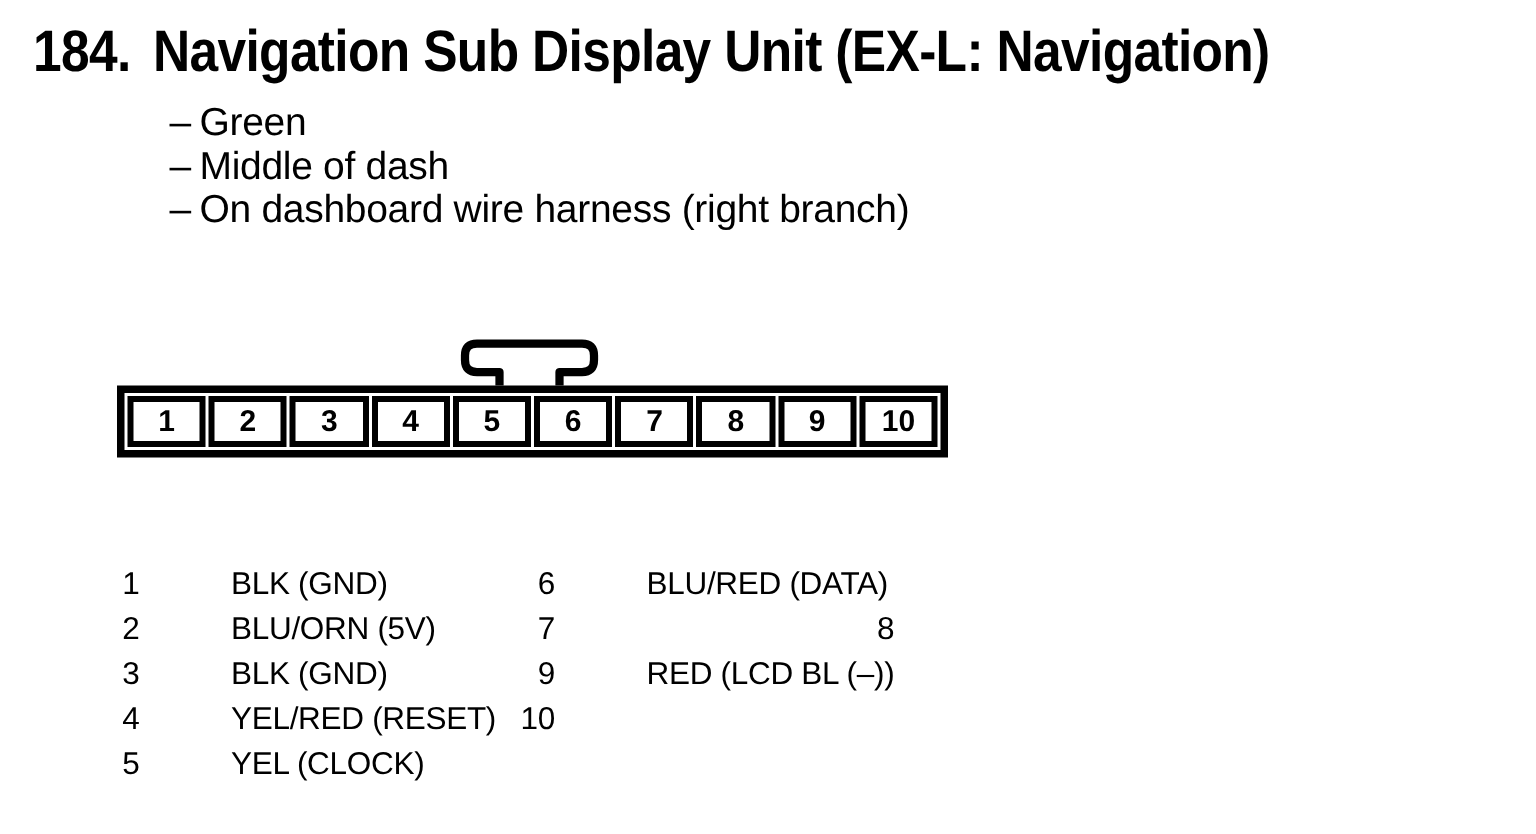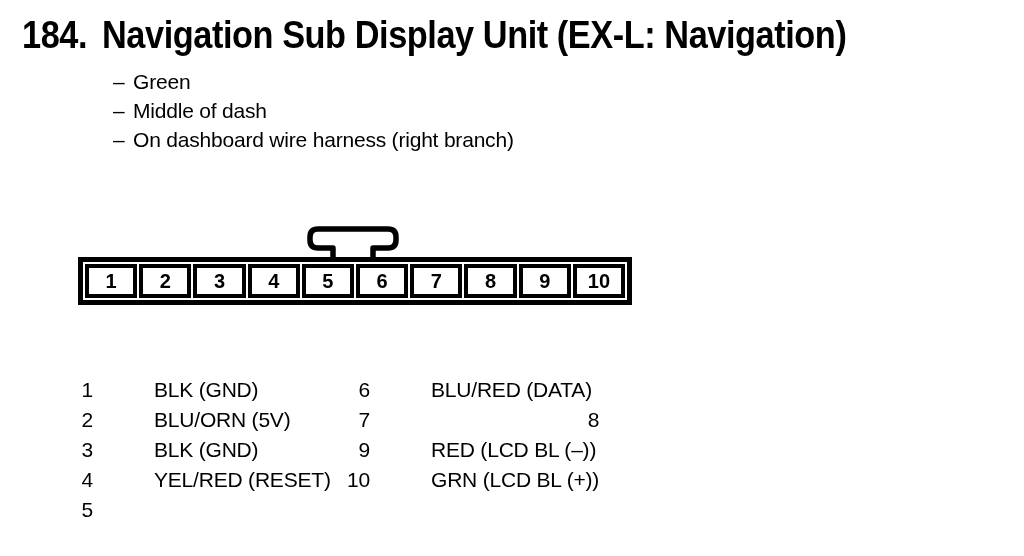--- a/index.html
+++ b/index.html
@@ -24,21 +24,21 @@
     white-space: nowrap;
     letter-spacing: -0.5px;
     transform: scaleX(0.88);
     transform-origin: left top;
     display: flex;
     gap: 17px;
   }
   .notes {
     position: absolute;
     left: 113px; top: 67px;
-    font-size: 21px;
+    font-size: 26px;
     line-height: 29px;
     letter-spacing: -0.2px;
   }
   .note-line { white-space: nowrap; }
   .note-line .dash {
     display: inline-block;
     width: 20px;
   }
   .latch-svg {
     position: absolute;
@@ -122,26 +122,26 @@
   <div class="pin-list left-list">
     <span class="num">1</span>
     <span class="lbl">BLK (GND)</span>
     <span class="num">2</span>
     <span class="lbl">BLU/ORN (5V)</span>
     <span class="num">3</span>
     <span class="lbl">BLK (GND)</span>
     <span class="num">4</span>
     <span class="lbl">YEL/RED (RESET)</span>
     <span class="num">5</span>
+    <span class="lbl">YEL (CLOCK)</span>
   </div>
 
   <div class="pin-list right-list">
     <span class="num">6</span>
     <span class="lbl">BLU/RED (DATA)</span>
     <span class="num">7</span>
     <span class="num">8</span>
     <span class="num">9</span>
     <span class="lbl">RED (LCD BL (–))</span>
     <span class="num">10</span>
-    <span class="lbl">GRN (LCD BL (+))</span>
   </div>
 
 </div>
 
 </body></html>

